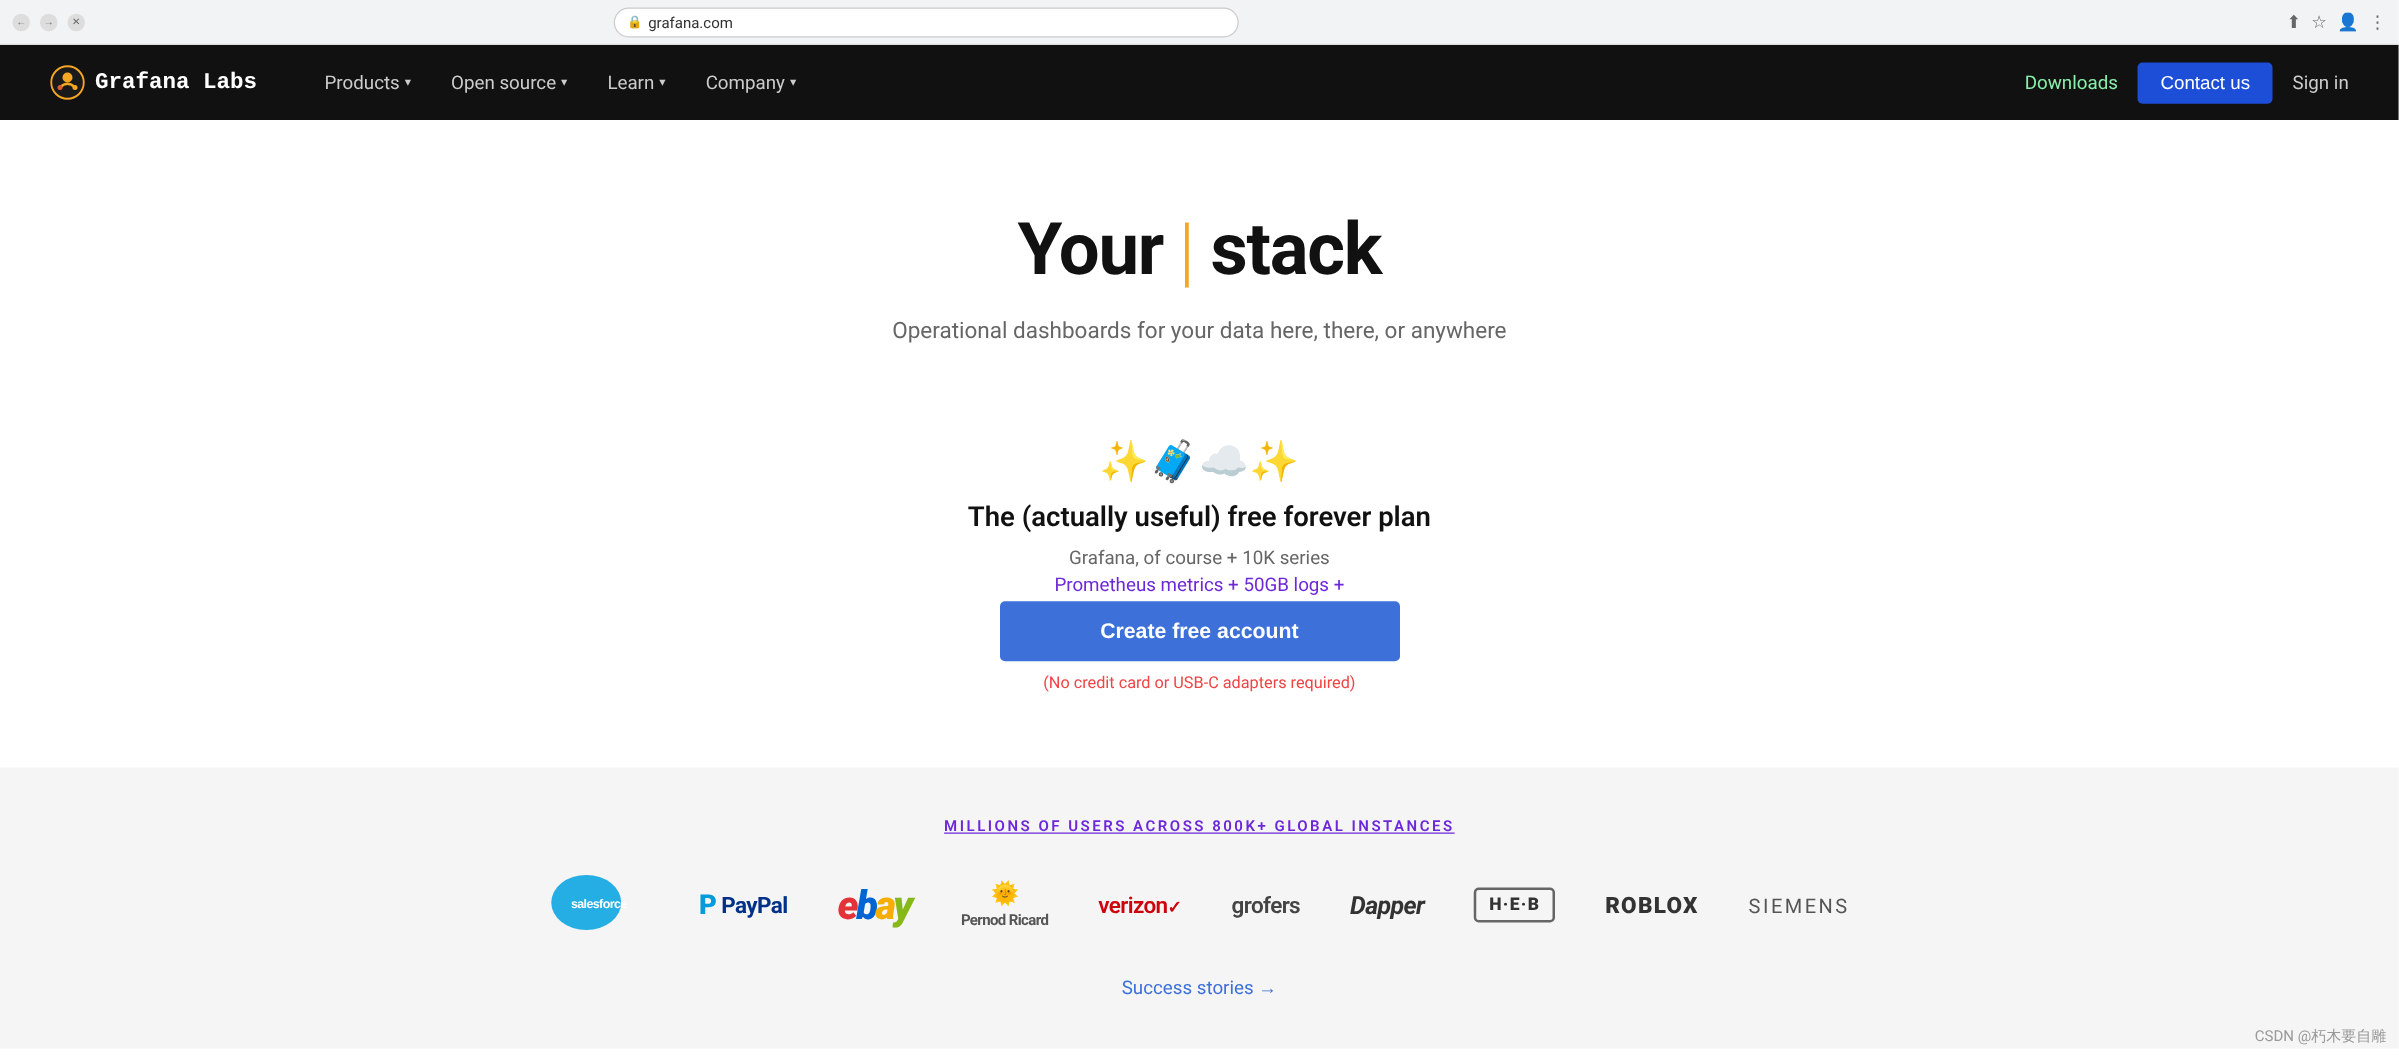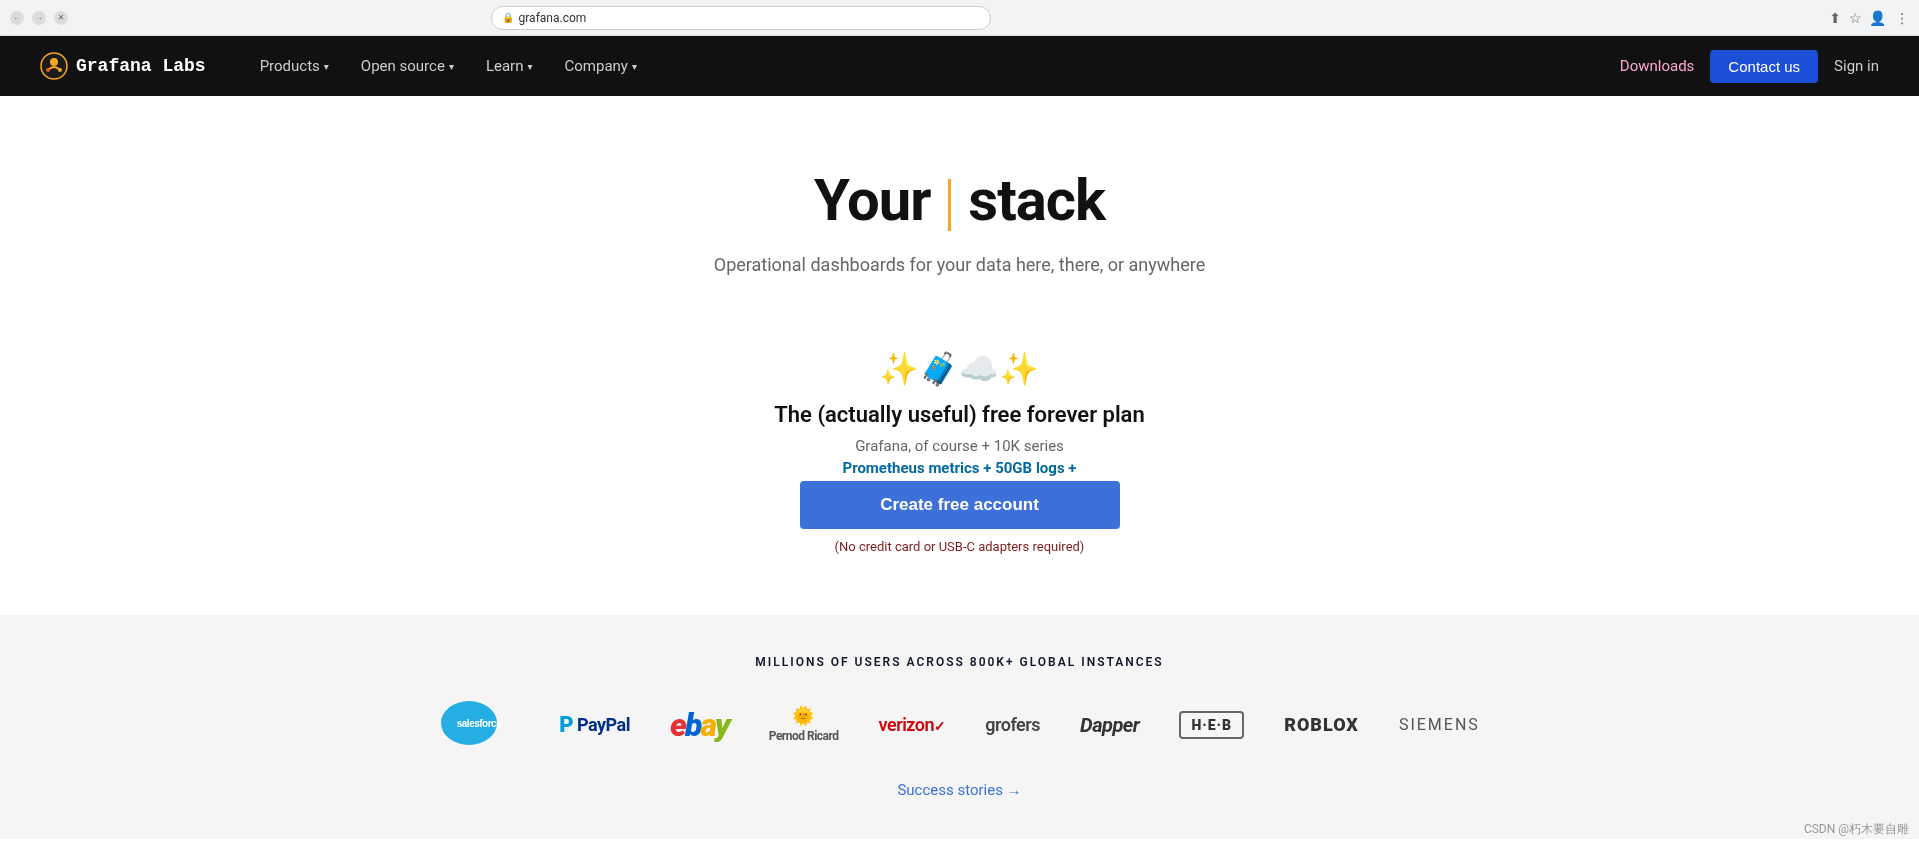--- a/index.html
+++ b/index.html
@@ -81,21 +81,21 @@
       border-radius: 4px;
     }
     .nav-link .chevron { font-size: 10px; }
     .nav-right {
       display: flex;
       align-items: center;
       gap: 16px;
       margin-left: auto;
     }
     .nav-downloads {
-      color: #f9a8d4;
+      color: #86efac;
       font-size: 15px;
       cursor: pointer;
       text-decoration: none;
     }
     .nav-contact-btn {
       background: #1d4ed8;
       color: #fff;
       border: none;
       padding: 8px 18px;
       border-radius: 4px;
@@ -166,36 +166,37 @@
       font-size: 17px;
       font-weight: 600;
       cursor: pointer;
       display: block;
       width: 100%;
       max-width: 320px;
       margin: 0 auto 10px;
     }
     .hero-disclaimer {
       font-size: 13px;
-      color: #7f1d1d;
+      color: #ef4444;
     }
 
     
     .logos-section {
       background: #f5f5f5;
       padding: 40px 20px;
       text-align: center;
     }
     .logos-tagline {
       font-size: 12px;
       letter-spacing: 2px;
-      color: #0f172a;
+      color: #6d28d9;
       text-transform: uppercase;
       margin-bottom: 28px;
       font-weight: 600;
+      text-decoration: underline;
     }
     .logos-row {
       display: flex;
       align-items: center;
       justify-content: center;
       gap: 40px;
       flex-wrap: wrap;
       margin-bottom: 28px;
     }
     .logo-item {
@@ -306,21 +307,21 @@
     <span class="hero-title-bar"></span>
     <span>stack</span>
   </h1>
   <p class="hero-subtitle">Operational dashboards for your data here, there, or anywhere</p>
 
   <div class="hero-card">
     <div class="hero-emoji">✨🧳☁️✨</div>
     <h2 class="hero-plan-title">The (actually useful) free forever plan</h2>
     <p class="hero-plan-desc">Grafana, of course + 10K series</p>
     <p class="hero-plan-desc">
-      <span style="color:#0369a1;font-weight:bold;">Prometheus metrics + 50GB logs +</span>
+      <span style="color:#6d28d9;">Prometheus metrics + 50GB logs +</span>
     </p>
 
     <div class="hero-cta">
       <button class="hero-cta-btn">
         <span>Create free account</span>
       </button>
       <p class="hero-disclaimer">(No credit card or USB-C adapters required)</p>
     </div>
   </div>
 </section>

